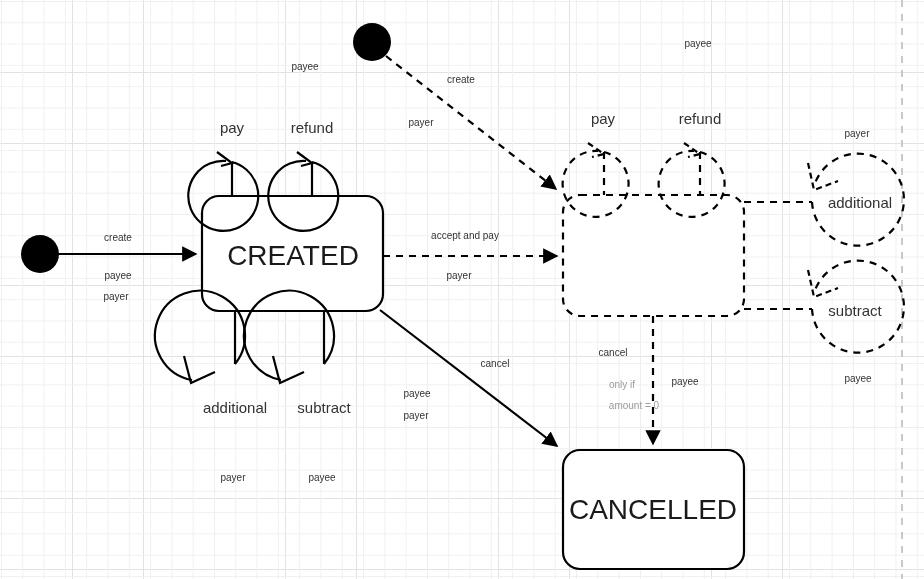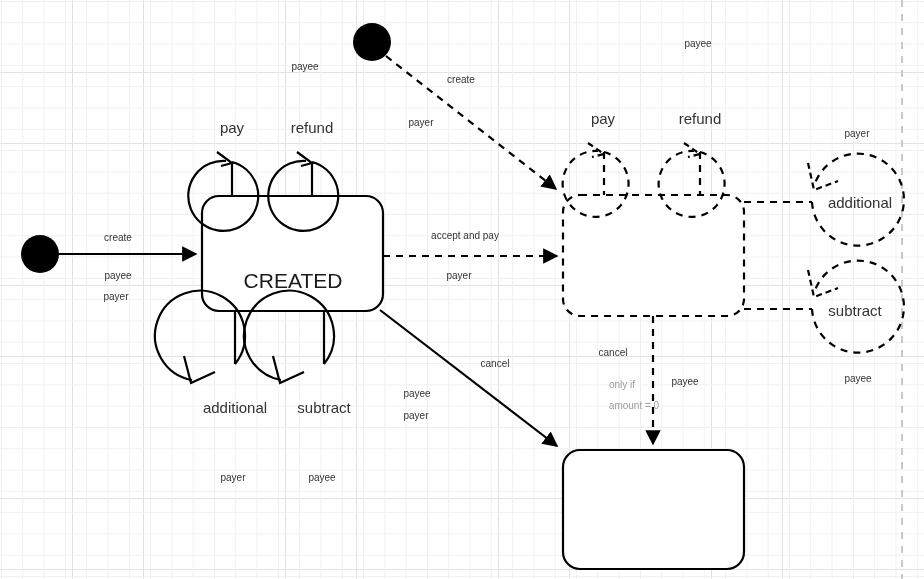--- a/index.html
+++ b/index.html
@@ -30,25 +30,24 @@
     white-space:nowrap;
     line-height:1.25;
     user-select:none;
   }
   .lbl.ctr{transform:translate(-50%,-50%);}
   .lbl.guard{color:#9b9b9b;margin-left:21px;}
   .statelbl{
     position:absolute;
     transform:translate(-50%,-50%);
     font-family:"Liberation Sans", sans-serif;
-    font-size:21px;
+    font-size:28px;
     color:#1a1a1a;
     white-space:nowrap;
     user-select:none;
-    margin-top:25px;
   }
   .looplbl{
     position:absolute;
     transform:translate(-50%,-50%);
     font-family:"Liberation Sans", sans-serif;
     font-size:15px;
     color:#333333;
     white-space:nowrap;
     user-select:none;
   }
@@ -139,20 +138,21 @@
 
     <g>
       <line x1="744" y1="309" x2="812" y2="309" stroke="#000" stroke-width="2.2" stroke-dasharray="7,6"></line>
       <path d="M 812 309
                A 46 46 0 1 0 814 293" fill="none" stroke="#000" stroke-width="2.2" stroke-dasharray="7,6"></path>
       <path d="M 808 270 L 814 297 L 838 288" fill="none" stroke="#000" stroke-width="2.2" stroke-dasharray="6,4"></path>
     </g>
   </svg>
 
   <div class="statelbl" style="left:293px;top:256px;">CREATED</div>
+  <div class="statelbl" style="left:653px;top:510px;">CANCELLED</div>
 
   <div class="looplbl" style="left:232px;top:127px;">pay</div>
   <div class="looplbl" style="left:312px;top:127px;">refund</div>
   <div class="looplbl" style="left:235px;top:407px;">additional</div>
   <div class="looplbl" style="left:324px;top:407px;">subtract</div>
   <div class="looplbl" style="left:603px;top:118px;">pay</div>
   <div class="looplbl" style="left:700px;top:118px;">refund</div>
   <div class="looplbl" style="left:860px;top:202px;">additional</div>
   <div class="looplbl" style="left:855px;top:310px;">subtract</div>
 

